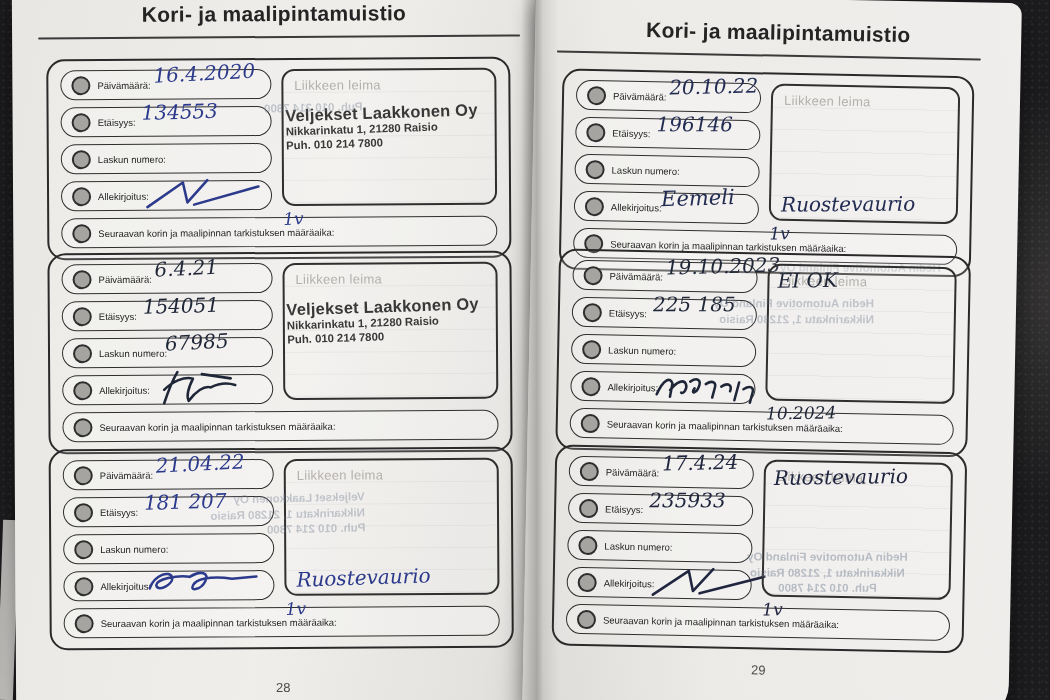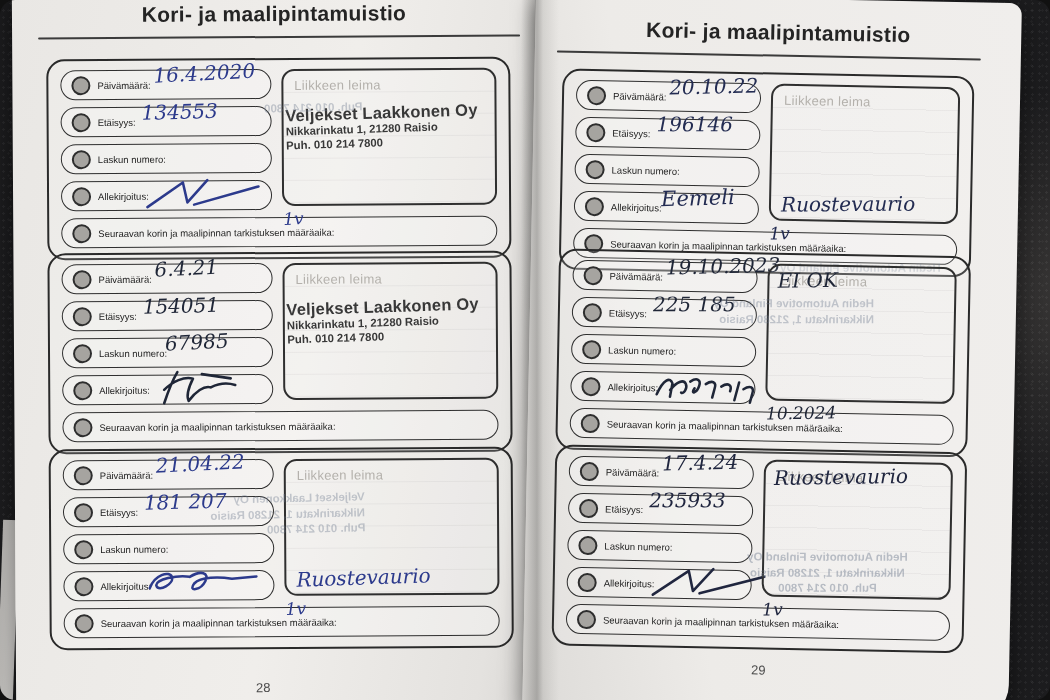--- a/index.html
+++ b/index.html
@@ -4,21 +4,21 @@
 <style>
   html,body{margin:0;padding:0;background:#111;}
   .stage{position:relative;width:1050px;height:700px;overflow:hidden;
     background-color:#1c1c1e;
     background-image:
       radial-gradient(rgba(255,255,255,0.055) 1px, transparent 1.4px),
       radial-gradient(rgba(255,255,255,0.035) 1px, transparent 1.4px),
       radial-gradient(circle at 102% 42%, rgba(150,142,132,0.22), rgba(0,0,0,0) 18%);
     background-size:7px 7px, 11px 11px, 100% 100%;
     background-position:0 0, 3px 5px, 0 0;
-    font-family:"Liberation Sans", sans-serif;border-radius:15px;}
+    font-family:"Liberation Sans", sans-serif;}
   .under-sliver{position:absolute;left:0;top:520px;width:16px;height:180px;
     background:linear-gradient(to right,#b9b7b4,#d8d6d3);transform:rotate(2deg);z-index:1;}
   .page{position:absolute;z-index:2;}
   .page-left{left:14px;top:-12px;width:524px;height:722px;transform:rotate(-0.35deg);
     border-radius:8px 0 0 8px;
     background:linear-gradient(100deg,#e9e7e4 0%,#f0eeeb 55%,#e4e2df 90%,#d9d7d4 100%);
     box-shadow:0 8px 22px rgba(0,0,0,0.55);}
   .page-right{left:536px;top:-6px;width:486px;height:716px;transform:rotate(1.1deg);transform-origin:0 0;
     border-radius:0 12px 34px 10px;
     background:linear-gradient(260deg,#f0eeec 0%,#edebe8 68%,#dfddda 95%,#d3d1ce 100%);
@@ -64,21 +64,21 @@
   .sig-svg path{fill:none;stroke:var(--ink,#26307b);stroke-width:2.3;stroke-linecap:round;stroke-linejoin:round;}
   .note{position:absolute;font-size:20px;white-space:nowrap;}
   .note-bottom{left:10px;bottom:4px;transform:rotate(-1.5deg);}
   .note-top{left:8px;top:2px;transform:rotate(-2deg);}
   .bleed{position:absolute;transform:scaleX(-1) rotate(1deg);color:#68758a;opacity:0.36;
     font-weight:700;font-size:11.5px;line-height:1.35;white-space:pre-line;pointer-events:none;}
   .bleed-leftcol{left:64px;top:42px;width:250px;}
   .bleed-stampbox{right:18px;top:98px;width:235px;text-align:center;opacity:0.42;}
   .bleed-bottomrow{left:150px;bottom:-4px;width:230px;opacity:0.30;}
   .pagenum{position:absolute;font-size:13px;color:#4c4c4c;}
-  .page-left .pagenum{left:240px;top:692px;}
+  .page-left .pagenum{left:260px;top:692px;}
   .page-right .pagenum{left:228px;top:664px;}
 </style>
 </head>
 <body>
 
 <div class="stage">
   <div class="under-sliver"></div>
 
   <div class="page page-left">
     <div class="ptitle">Kori- ja maalipintamuistio</div>

